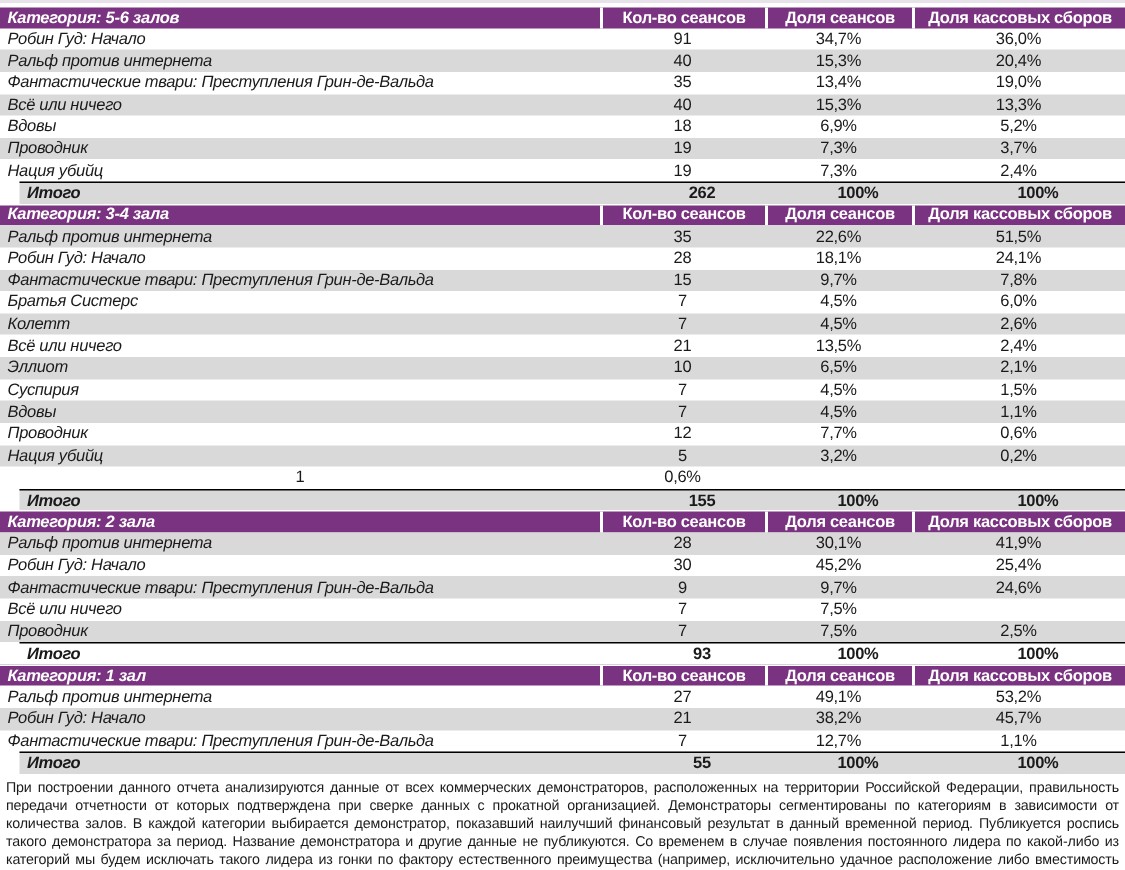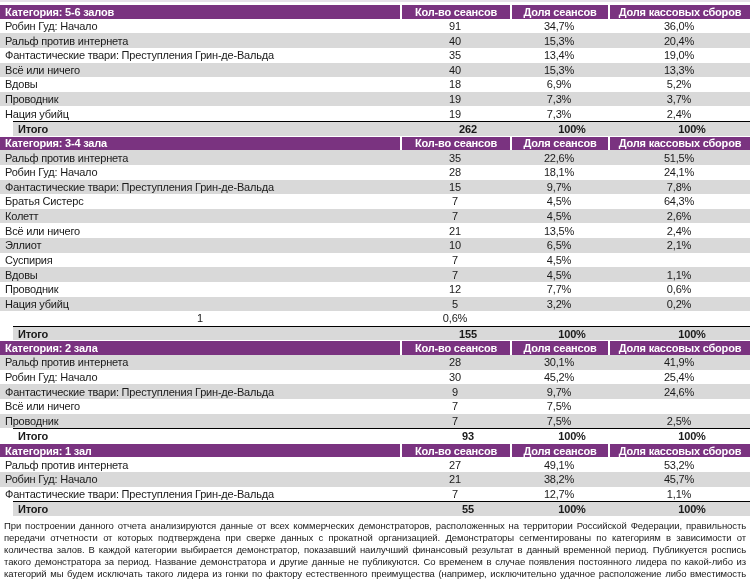--- a/index.html
+++ b/index.html
@@ -38,21 +38,21 @@
     font-weight: bold;
     border-top: 1px solid #000000;
     margin-left: 13px;
   }
   .cell {
     padding: 0 4px;
     white-space: nowrap;
     overflow: hidden;
     line-height: 14px;
   }
-  .cell.name { text-align: left; padding-left: 5px; }
+  .cell.name { text-align: left; padding-left: 5px; font-style: italic; }
   .cell.num { text-align: center; }
   .footnote {
     margin: 4px 4px 0 4px;
     font-size: 9.5px;
     line-height: 12.1px;
     letter-spacing: -0.1px;
     text-align: justify;
     color: #1b1b1b;
   }
 </style>
@@ -137,21 +137,21 @@
       <div class="row stripe">
         <div class="cell name">Фантастические твари: Преступления Грин-де-Вальда</div>
         <div class="cell num">15</div>
         <div class="cell num">9,7%</div>
         <div class="cell num">7,8%</div>
       </div>
       <div class="row">
         <div class="cell name">Братья Систерс</div>
         <div class="cell num">7</div>
         <div class="cell num">4,5%</div>
-        <div class="cell num">64,3%</div>
+        <div class="cell num">6,0%</div>
       </div>
       <div class="row stripe">
         <div class="cell name">Колетт</div>
         <div class="cell num">7</div>
         <div class="cell num">4,5%</div>
         <div class="cell num">2,6%</div>
       </div>
       <div class="row">
         <div class="cell name">Всё или ничего</div>
         <div class="cell num">21</div>
@@ -161,20 +161,21 @@
       <div class="row stripe">
         <div class="cell name">Эллиот</div>
         <div class="cell num">10</div>
         <div class="cell num">6,5%</div>
         <div class="cell num">2,1%</div>
       </div>
       <div class="row">
         <div class="cell name">Суспирия</div>
         <div class="cell num">7</div>
         <div class="cell num">4,5%</div>
+        <div class="cell num">1,5%</div>
       </div>
       <div class="row stripe">
         <div class="cell name">Вдовы</div>
         <div class="cell num">7</div>
         <div class="cell num">4,5%</div>
         <div class="cell num">1,1%</div>
       </div>
       <div class="row">
         <div class="cell name">Проводник</div>
         <div class="cell num">12</div>

